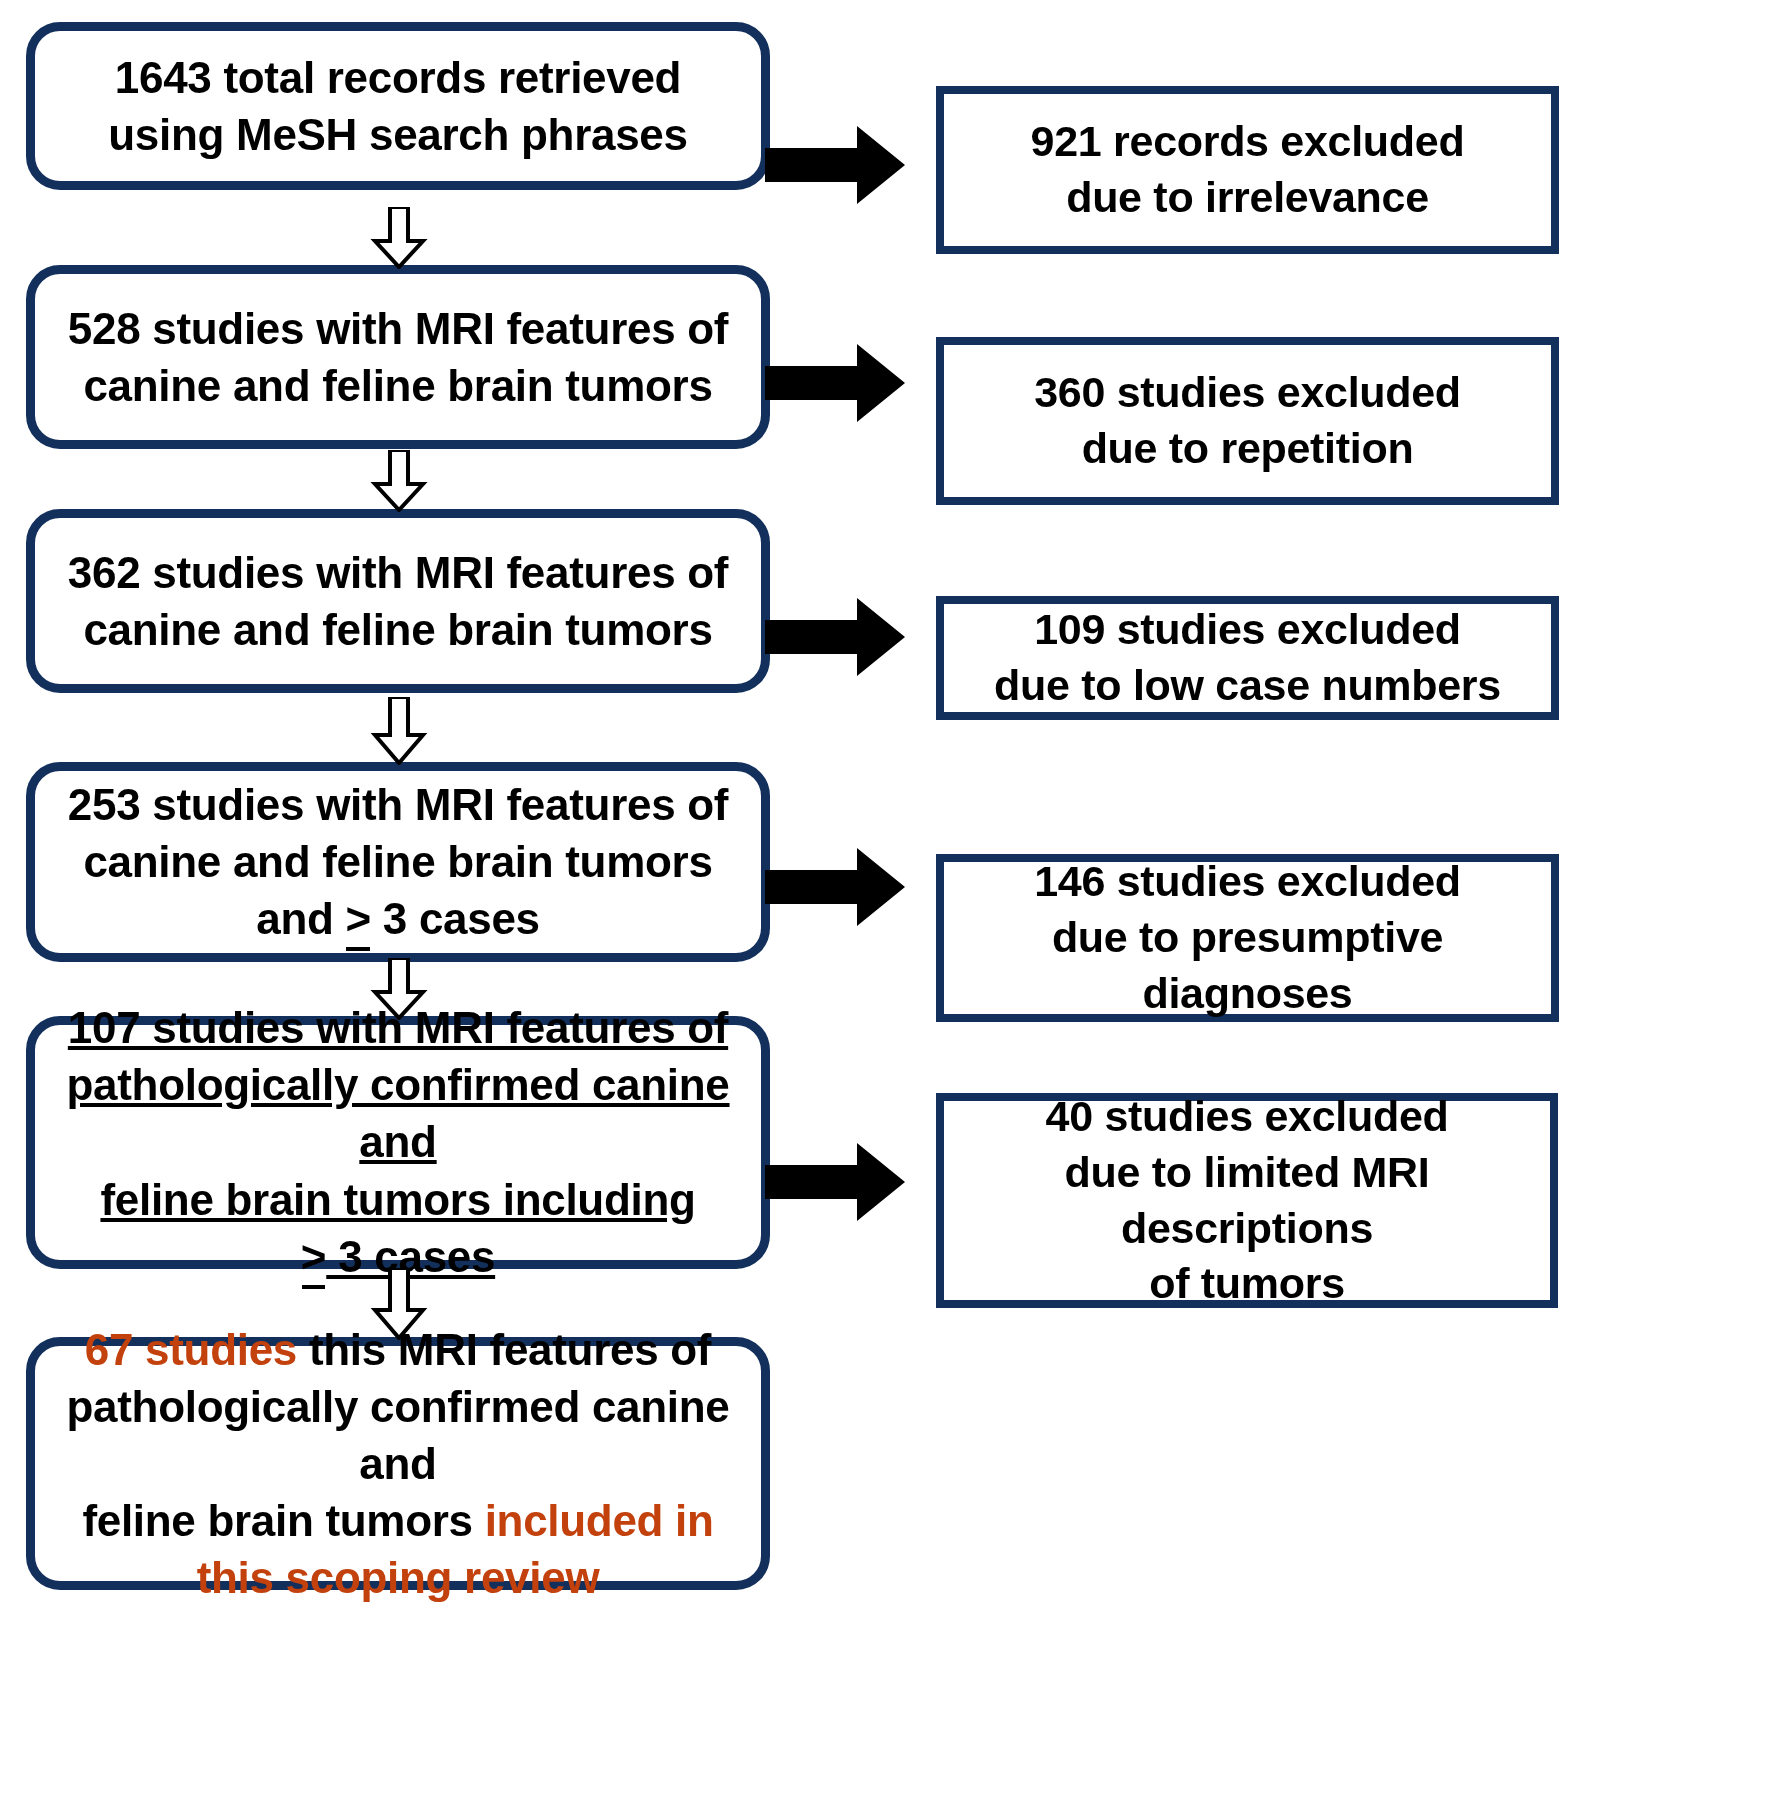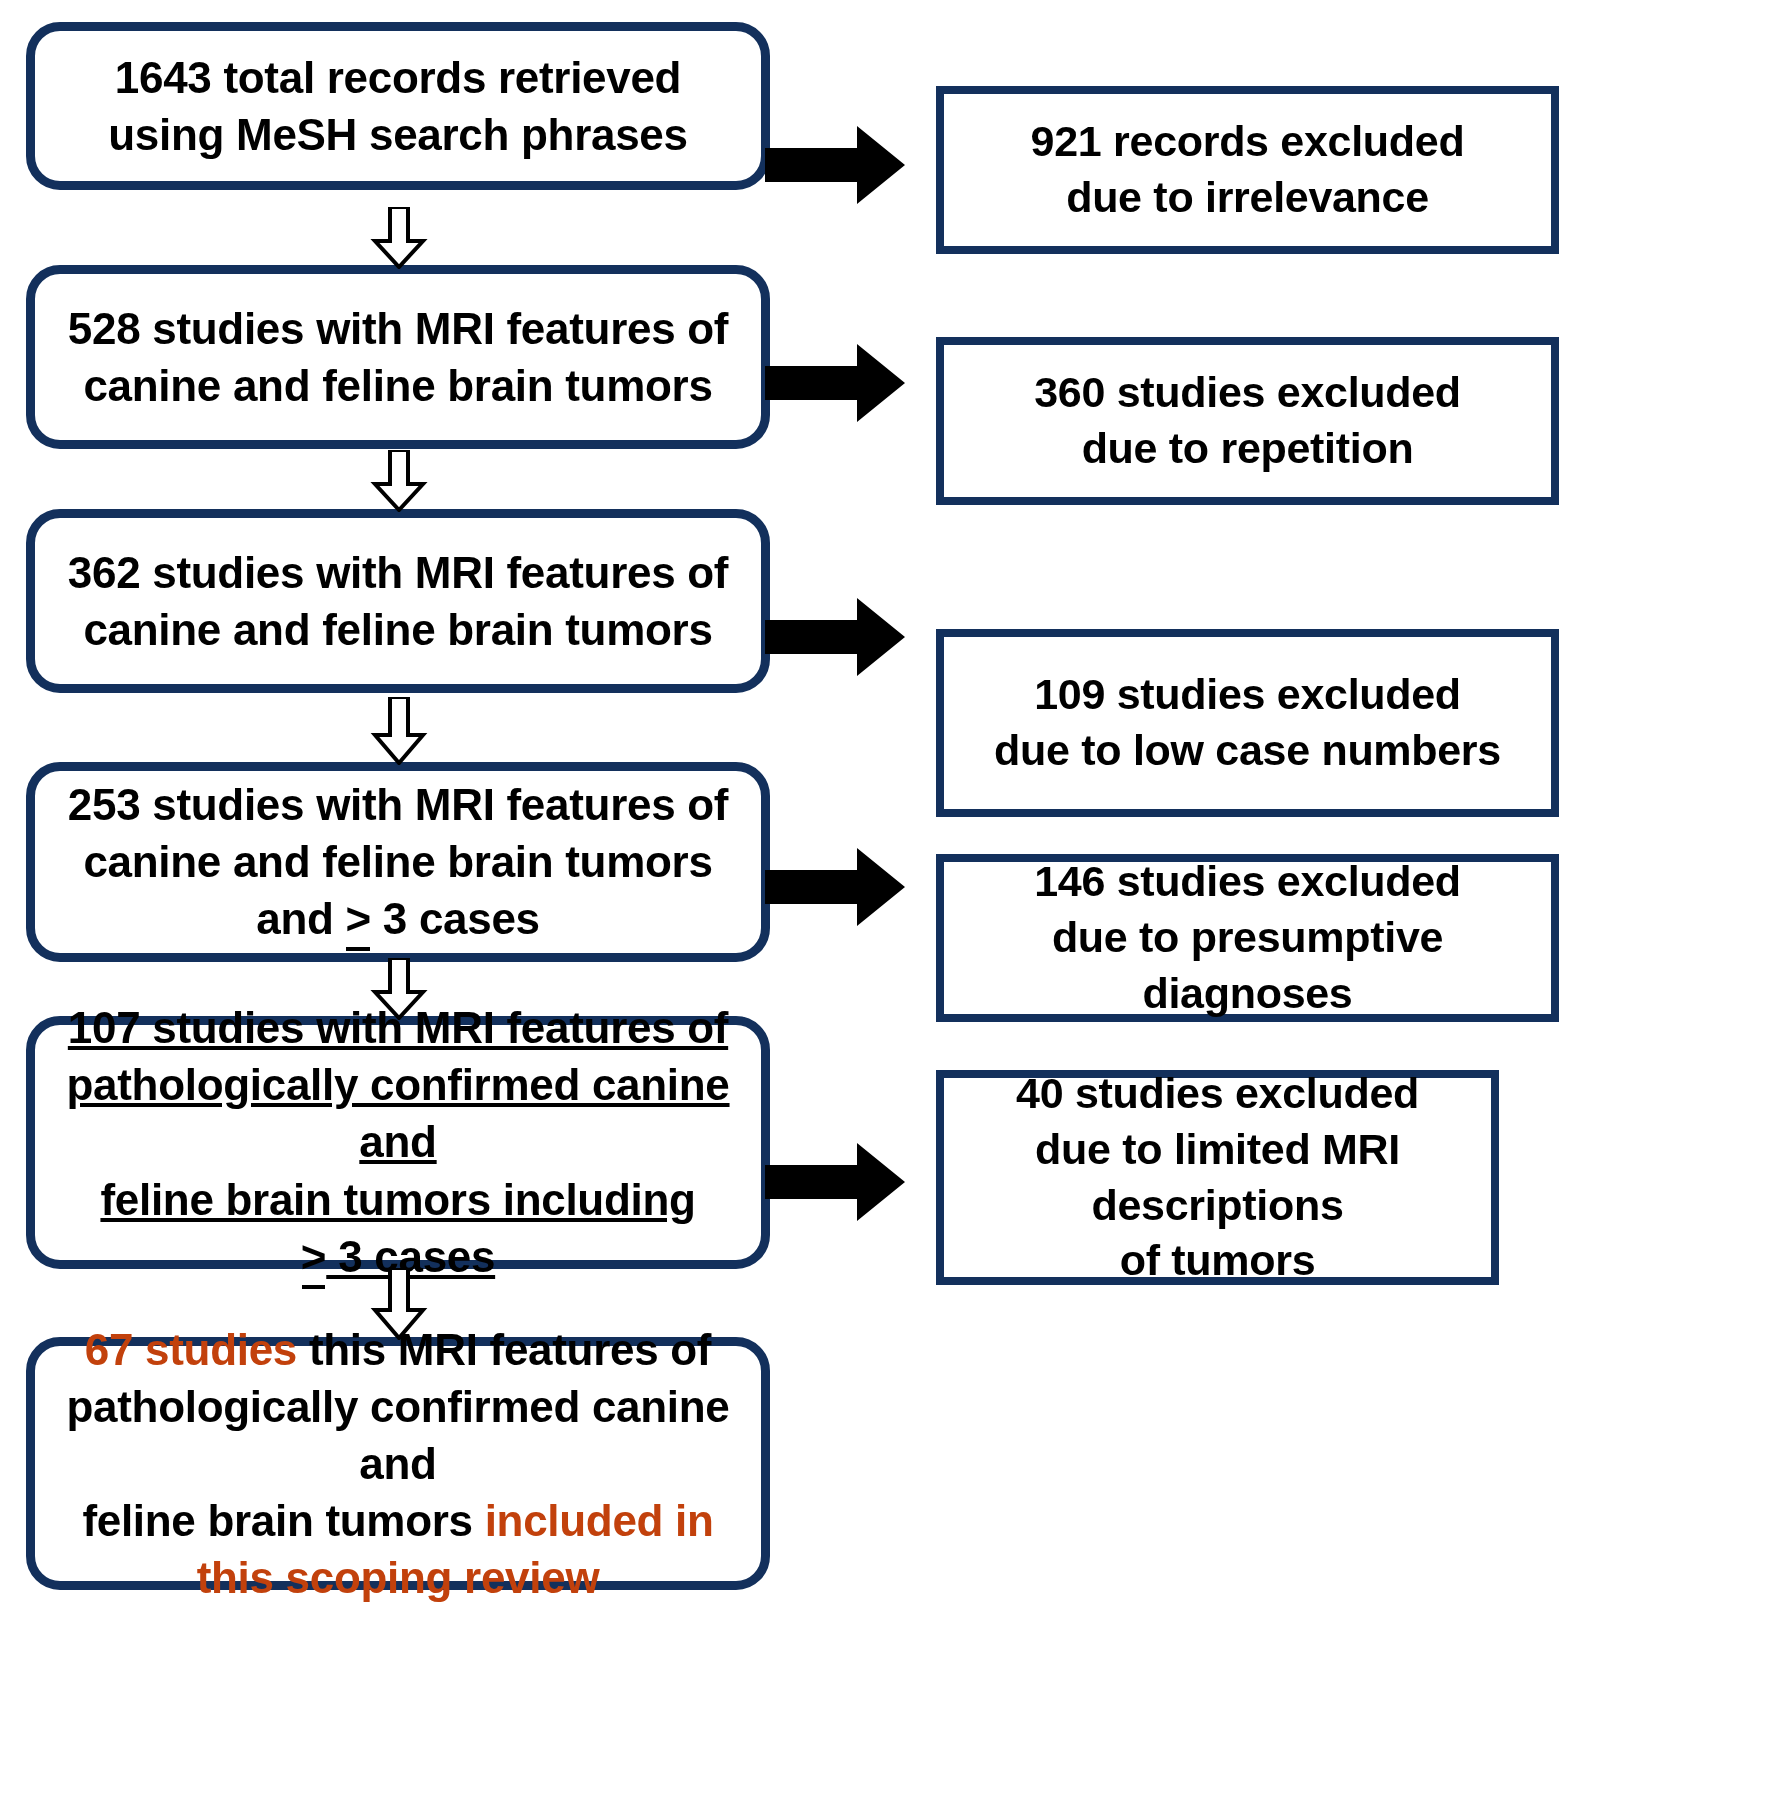--- a/index.html
+++ b/index.html
@@ -151,35 +151,35 @@
     </div>
   </div>
 
   <div class="node node-right" style="left:898px; top:337px; width:623px; height:168px;">
     <div class="node-text fs-md">
       <div>360 studies excluded</div>
       <div>due to repetition</div>
     </div>
   </div>
 
-  <div class="node node-right" style="left:898px; top:629px; width:623px; height:188px;justify-content:center;">
+  <div class="node node-right" style="left:898px; top:596px; width:623px; height:124px;justify-content:center;">
     <div class="node-text fs-md">
       <div>109 studies excluded</div>
       <div>due to low case numbers</div>
     </div>
   </div>
 
   <div class="node node-right" style="left:898px; top:854px; width:623px; height:168px;">
     <div class="node-text fs-md">
       <div>146 studies excluded</div>
       <div>due to presumptive diagnoses</div>
     </div>
   </div>
 
-  <div class="node node-right" style="left:898px; top:1070px; width:563px; height:215px;">
+  <div class="node node-right" style="left:898px; top:1093px; width:622px; height:215px;">
     <div class="node-text fs-md">
       <div>40 studies excluded</div>
       <div>due to limited MRI descriptions</div>
       <div>of tumors</div>
     </div>
   </div>
 
   <div class="varrow" style="left:365px; top:207px;">
     <svg width="68" height="62" viewBox="0 0 68 62">
       <polygon points="25,0 43,0 43,34 58,34 34,60 10,34 25,34" fill="#ffffff" stroke="#000000" stroke-width="4" stroke-linejoin="miter"></polygon>

